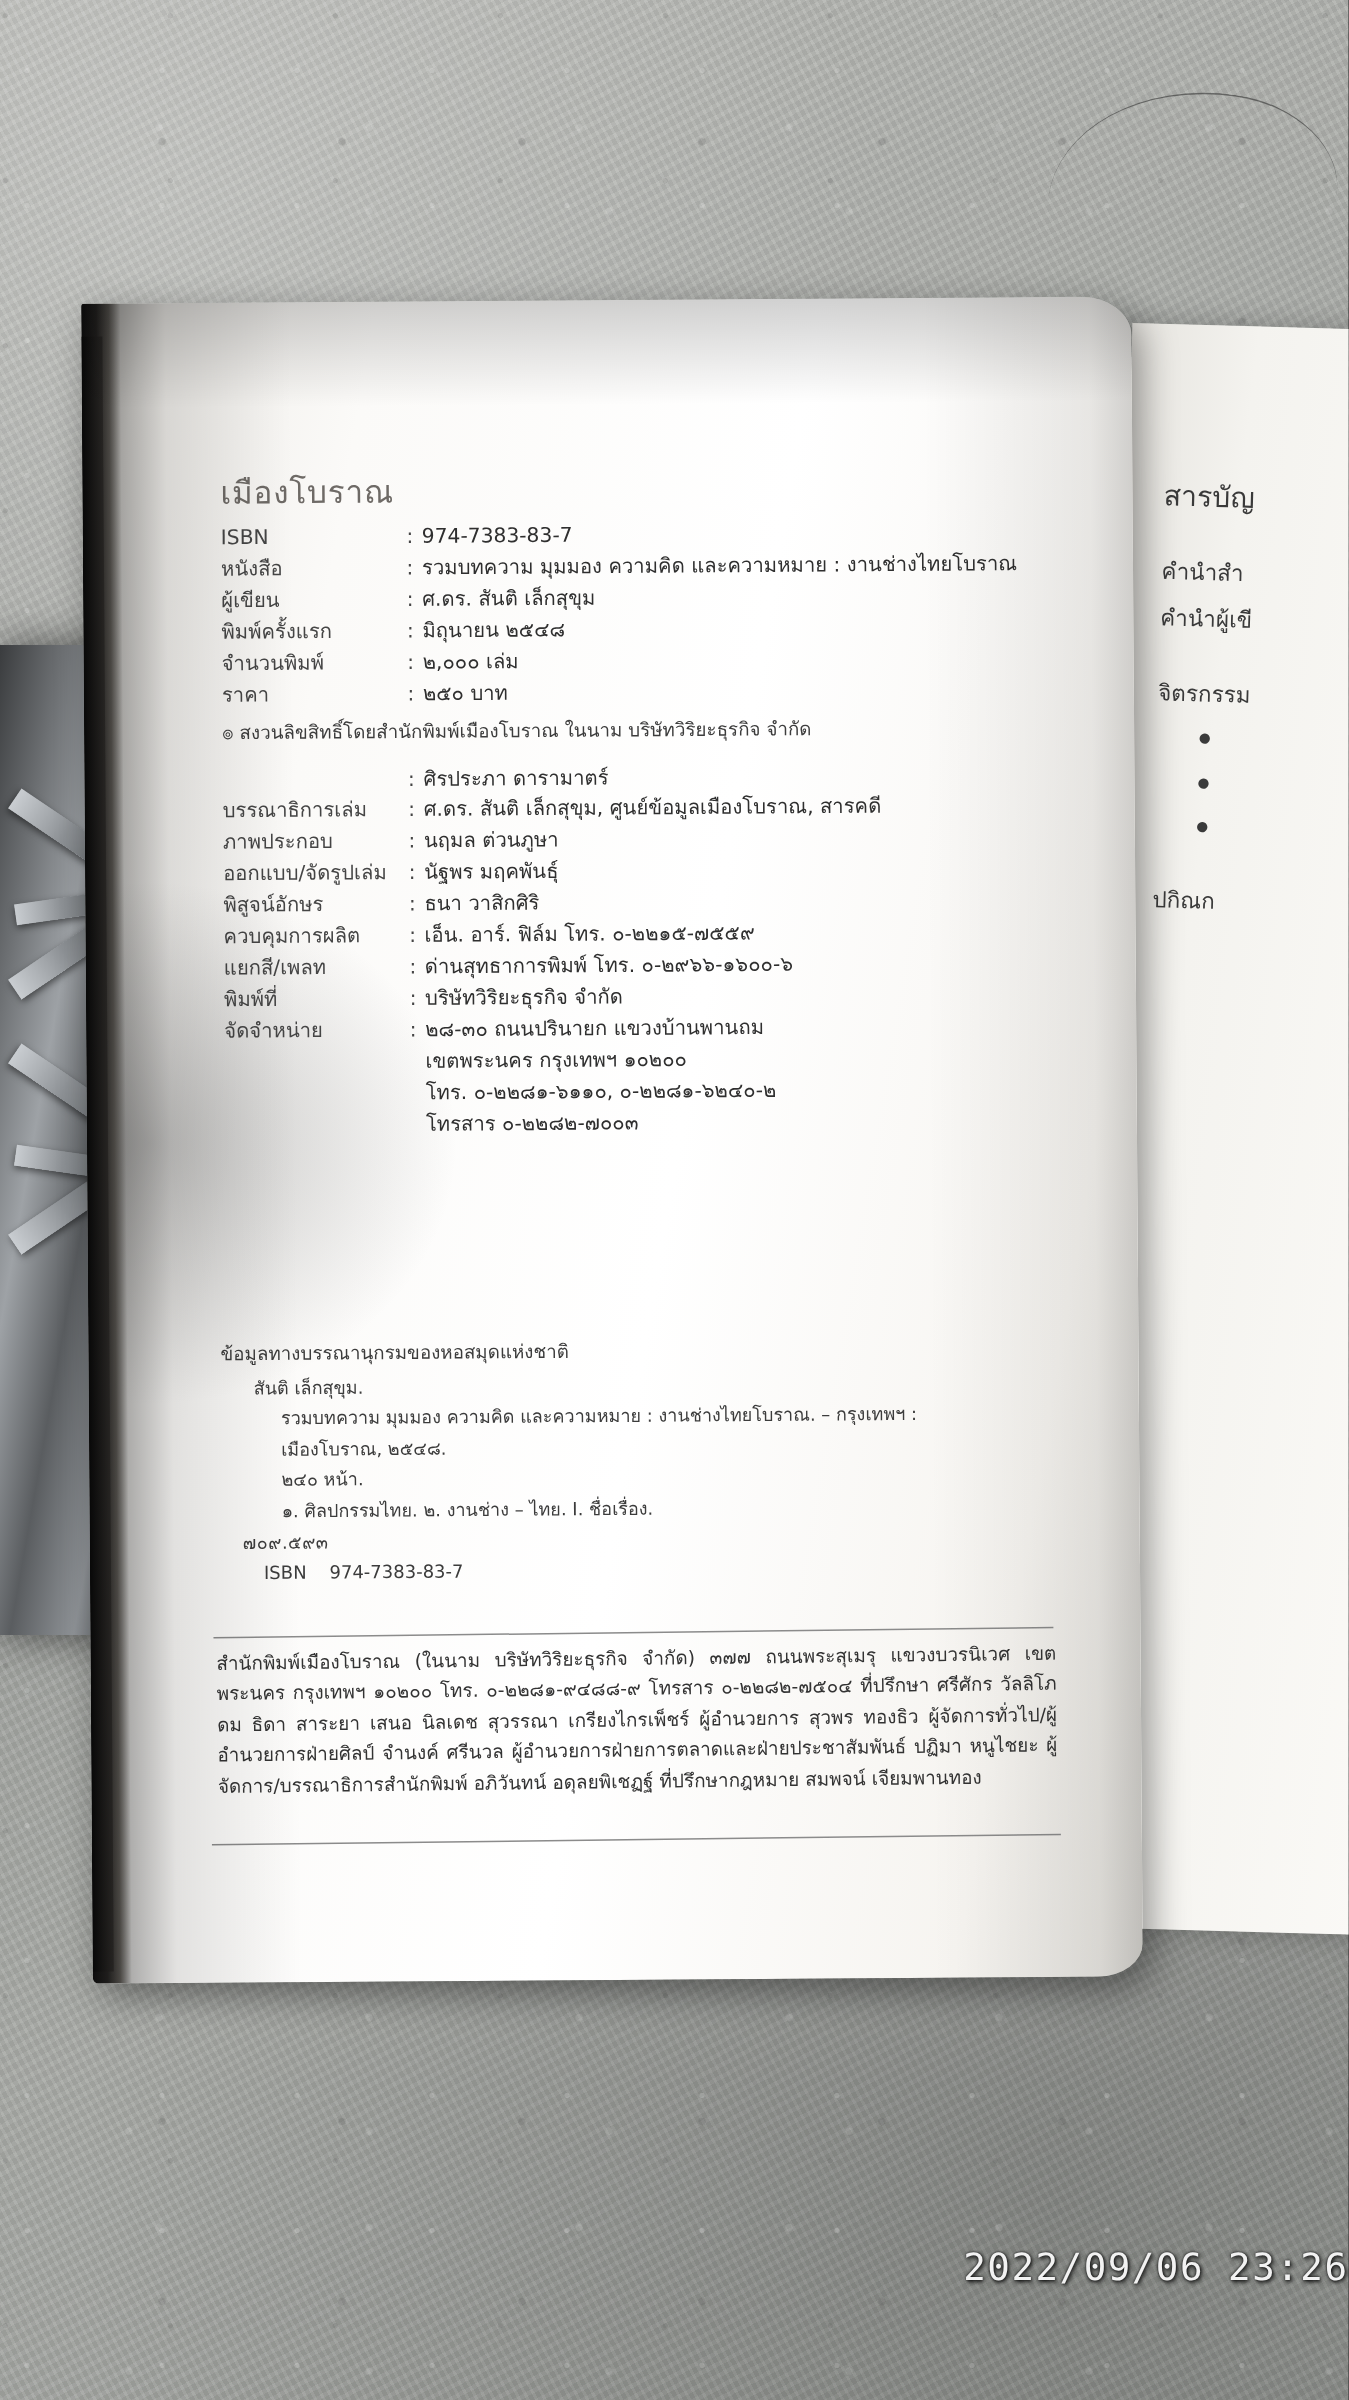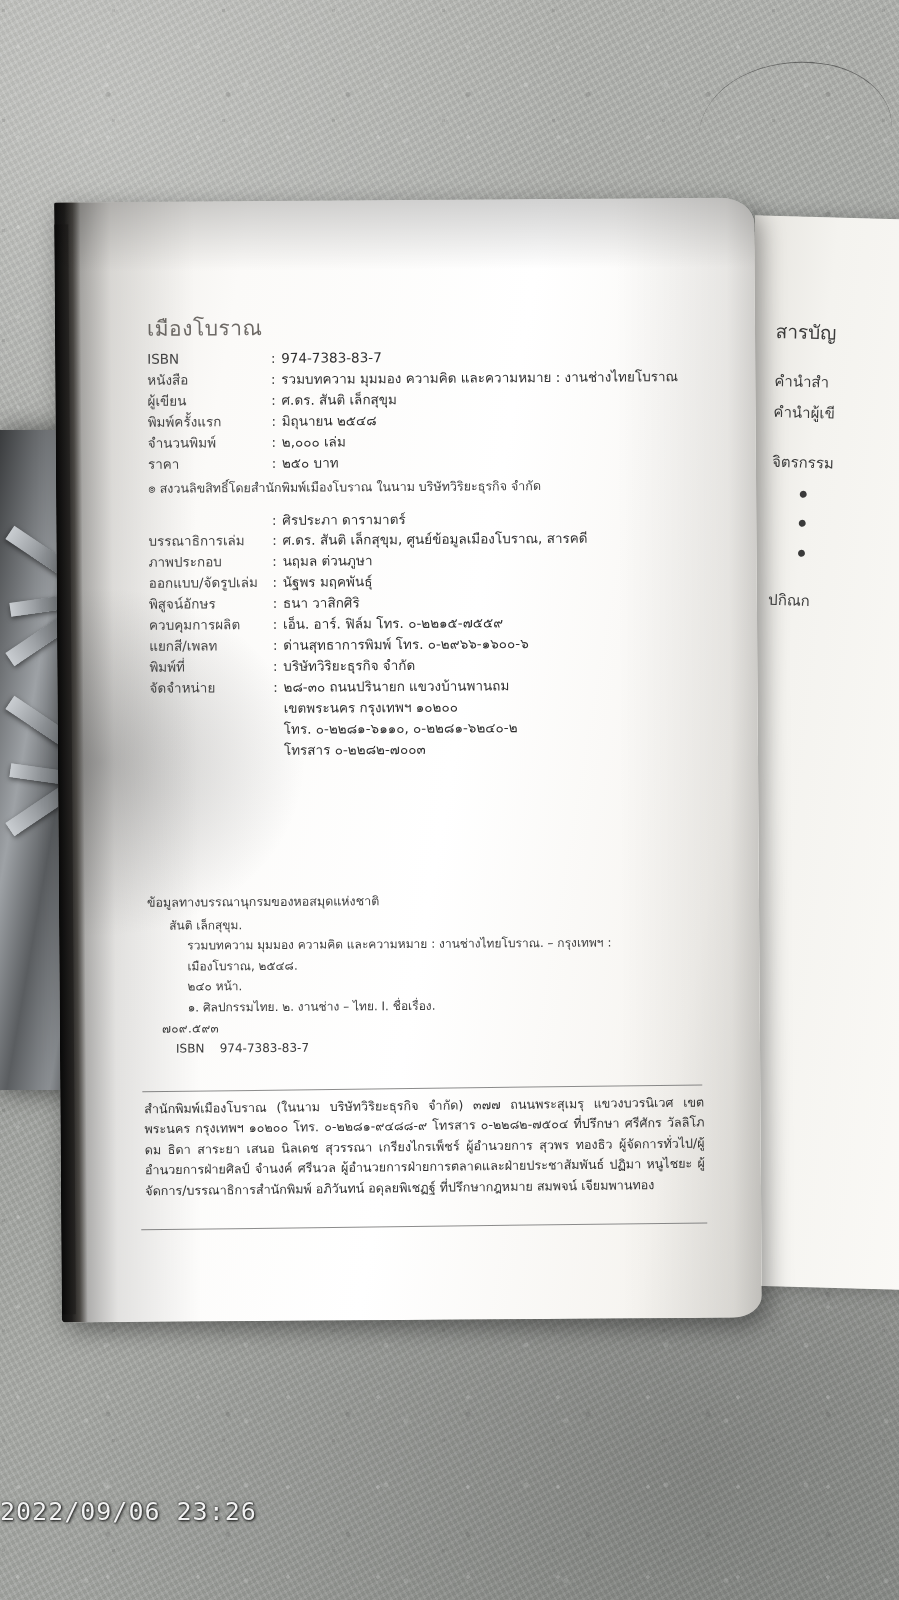--- a/index.html
+++ b/index.html
@@ -226,21 +226,21 @@
   #toc .toc-gap { height: 18px; }
   #toc .toc-sub { padding-left: 28px; font-size: 14px; }
   #toc .bullet { font-size: 9px; vertical-align: middle; padding-right: 6px; }
 
   
   #timestamp {
     position: absolute;
     left: 0;
     right: 0;
     bottom: 74px;
-    text-align: left;
+    text-align: right;
     color: #f2f2f2;
     font-family: "DejaVu Sans Mono", monospace;
     font-size: 25px;
     letter-spacing: 1px;
     text-shadow: 0 0 2px rgba(0,0,0,.9), 1px 1px 3px rgba(0,0,0,.85);
   }
 
   
   #hair {
     position: absolute;

